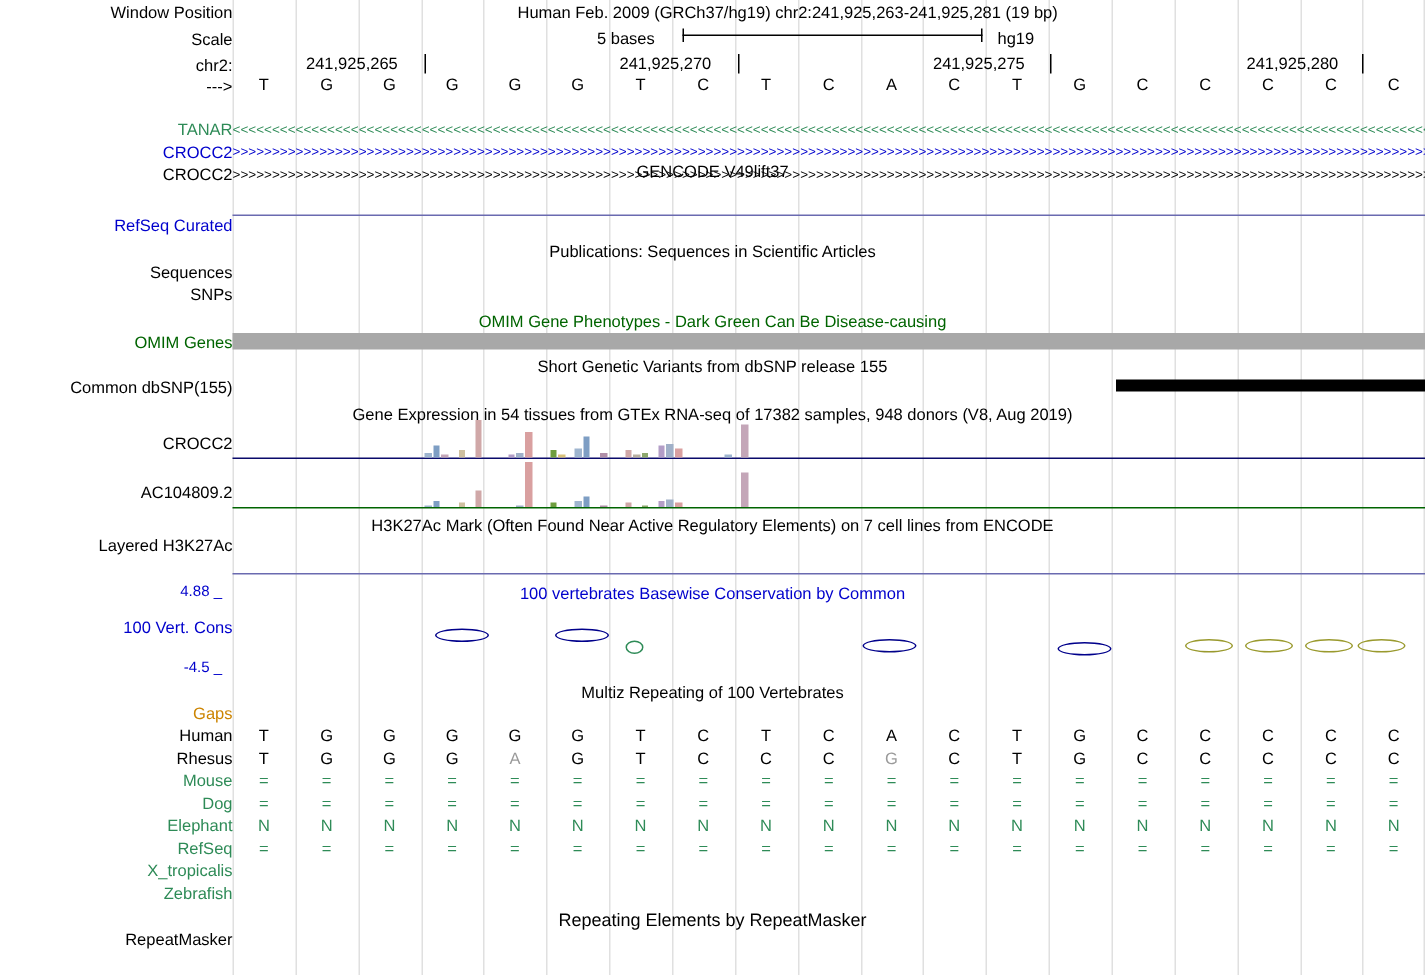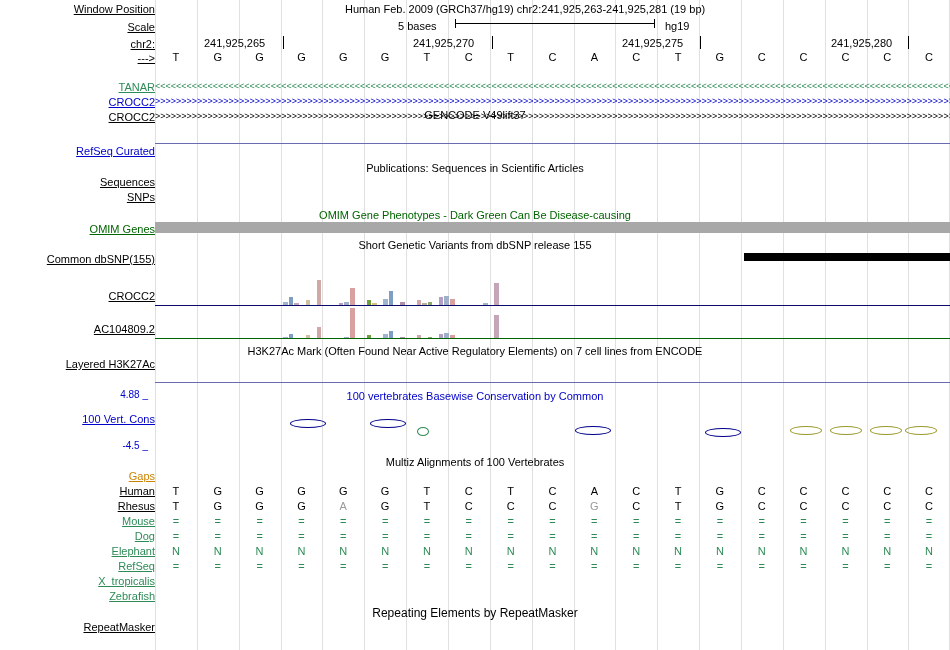--- a/index.html
+++ b/index.html
@@ -9,21 +9,21 @@
     font-family:"Liberation Sans", sans-serif;
     font-size:11px;
     color:#000;
     overflow:hidden;
     position:relative;
   }
   #stage{position:relative;width:950px;height:650px;}
 
   
   .abs{position:absolute;white-space:nowrap;}
-  .labelcol{position:absolute;left:0;width:155px;text-align:right;white-space:nowrap;text-decoration:underline;}
+  .labelcol{position:absolute;left:0;width:155px;text-align:right;white-space:nowrap;}
 
   
   .gridwrap{position:absolute;left:155px;top:0;width:795px;height:650px;}
   .gl{position:absolute;top:0;bottom:0;width:1px;background:#e0e0e0;}
 
   .sep{position:absolute;left:155px;width:795px;height:1px;background:#6a6ab0;}
   .sep2{position:absolute;left:155px;width:795px;height:1px;background:#0a0a6a;}
   .sepgreen{position:absolute;left:155px;width:795px;height:1px;background:#006400;}
 
   .title-ctr{position:absolute;width:950px;text-align:center;white-space:nowrap;}
@@ -145,20 +145,21 @@
   <div class="labelcol" style="top:191px;">SNPs</div>
 
   <div class="title-ctr dgreen" style="top:209px;">OMIM Gene Phenotypes - Dark Green Can Be Disease-causing</div>
   <div class="omim-bar" style="top:222px;"></div>
   <div class="labelcol dgreen" style="top:223px;">OMIM Genes</div>
 
   <div class="title-ctr" style="top:239px;">Short Genetic Variants from dbSNP release 155</div>
   <div class="labelcol" style="top:253px;">Common dbSNP(155)</div>
   <div class="dbsnp-bar" style="left:744px;top:253px;width:206px;"></div>
 
+  <div class="title-ctr" style="top:271px;">Gene Expression in 54 tissues from GTEx RNA-seq of 17382 samples, 948 donors (V8, Aug 2019)</div>
   <div class="sep2" style="top:305px;"></div>
   <div class="labelcol" style="top:290px;">CROCC2</div>
   <div class="abs" id="gtex-chart-1" style="left:250px;top:280px;width:300px;height:25px;">
       <div class="exprbar" style="left: 33.3333px; width: 4.6px; height: 3.125px; background: rgb(159, 181, 207);"></div>
       <div class="exprbar" style="left: 38.8889px; width: 4.6px; height: 7.8125px; background: rgb(126, 158, 196);"></div>
       <div class="exprbar" style="left: 44.4444px; width: 4.6px; height: 1.5625px; background: rgb(196, 166, 184);"></div>
       <div class="exprbar" style="left: 55.5556px; width: 4.6px; height: 4.6875px; background: rgb(207, 192, 160);"></div>
       <div class="exprbar" style="left: 66.6667px; width: 4.6px; height: 25px; background: rgb(208, 168, 168);"></div>
       <div class="exprbar" style="left: 88.8889px; width: 4.6px; height: 1.5625px; background: rgb(179, 158, 199);"></div>
       <div class="exprbar" style="left: 94.4444px; width: 4.6px; height: 3.125px; background: rgb(160, 176, 200);"></div>
@@ -212,21 +213,21 @@
       <div class="cons-ell" style="left: 215px; top: 1px; width: 34px; height: 7px; border: 1px solid rgb(0, 0, 139);"></div>
       <div class="cons-ell" style="left: 262px; top: 9px; width: 10px; height: 7px; border: 1px solid rgb(46, 139, 87);"></div>
       <div class="cons-ell" style="left: 420px; top: 8px; width: 34px; height: 7px; border: 1px solid rgb(0, 0, 139);"></div>
       <div class="cons-ell" style="left: 550px; top: 10px; width: 34px; height: 7px; border: 1px solid rgb(0, 0, 139);"></div>
       <div class="cons-ell" style="left: 635px; top: 8px; width: 30px; height: 7px; border: 1px solid rgb(154, 154, 46);"></div>
       <div class="cons-ell" style="left: 675px; top: 8px; width: 30px; height: 7px; border: 1px solid rgb(154, 154, 46);"></div>
       <div class="cons-ell" style="left: 715px; top: 8px; width: 30px; height: 7px; border: 1px solid rgb(154, 154, 46);"></div>
       <div class="cons-ell" style="left: 750px; top: 8px; width: 30px; height: 7px; border: 1px solid rgb(154, 154, 46);"></div>
     </div>
 
-  <div class="title-ctr" style="top:456px;">Multiz Alignments of 100 Vertebrates</div>
+  <div class="title-ctr" style="top:456px;">Multiz Repeating of 100 Vertebrates</div>
   <div class="labelcol orange" style="top:470px;">Gaps</div>
 
   <div id="species-labels">
       <div class="labelcol" style="top: 485px; color: rgb(0, 0, 0);">Human</div>
       <div class="labelcol" style="top: 500px; color: rgb(0, 0, 0);">Rhesus</div>
       <div class="labelcol" style="top: 515px; color: rgb(46, 139, 87);">Mouse</div>
       <div class="labelcol" style="top: 530px; color: rgb(46, 139, 87);">Dog</div>
       <div class="labelcol" style="top: 545px; color: rgb(46, 139, 87);">Elephant</div>
       <div class="labelcol" style="top: 560px; color: rgb(46, 139, 87);">RefSeq</div>
       <div class="labelcol" style="top: 575px; color: rgb(46, 139, 87);">X_tropicalis</div>

